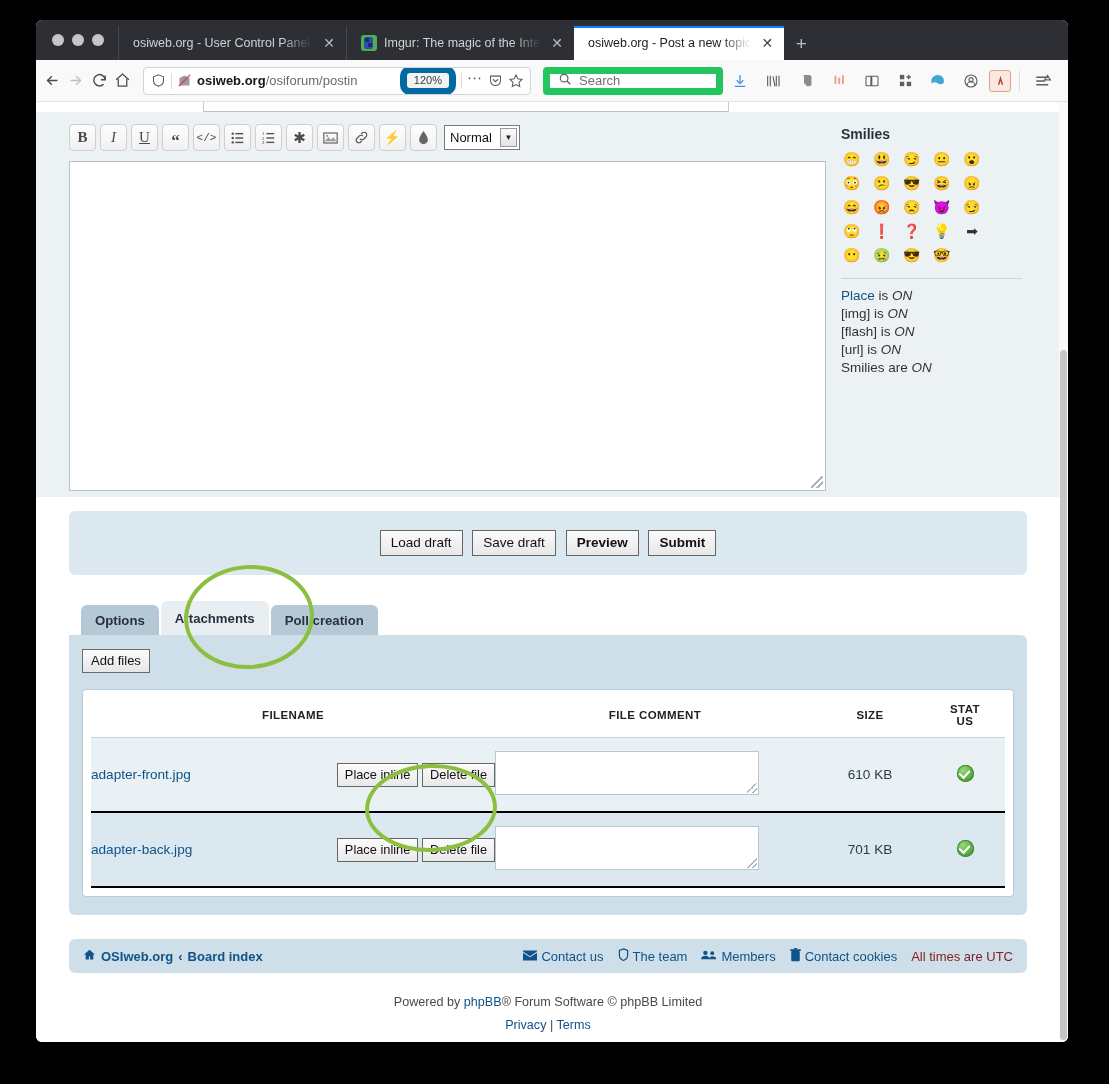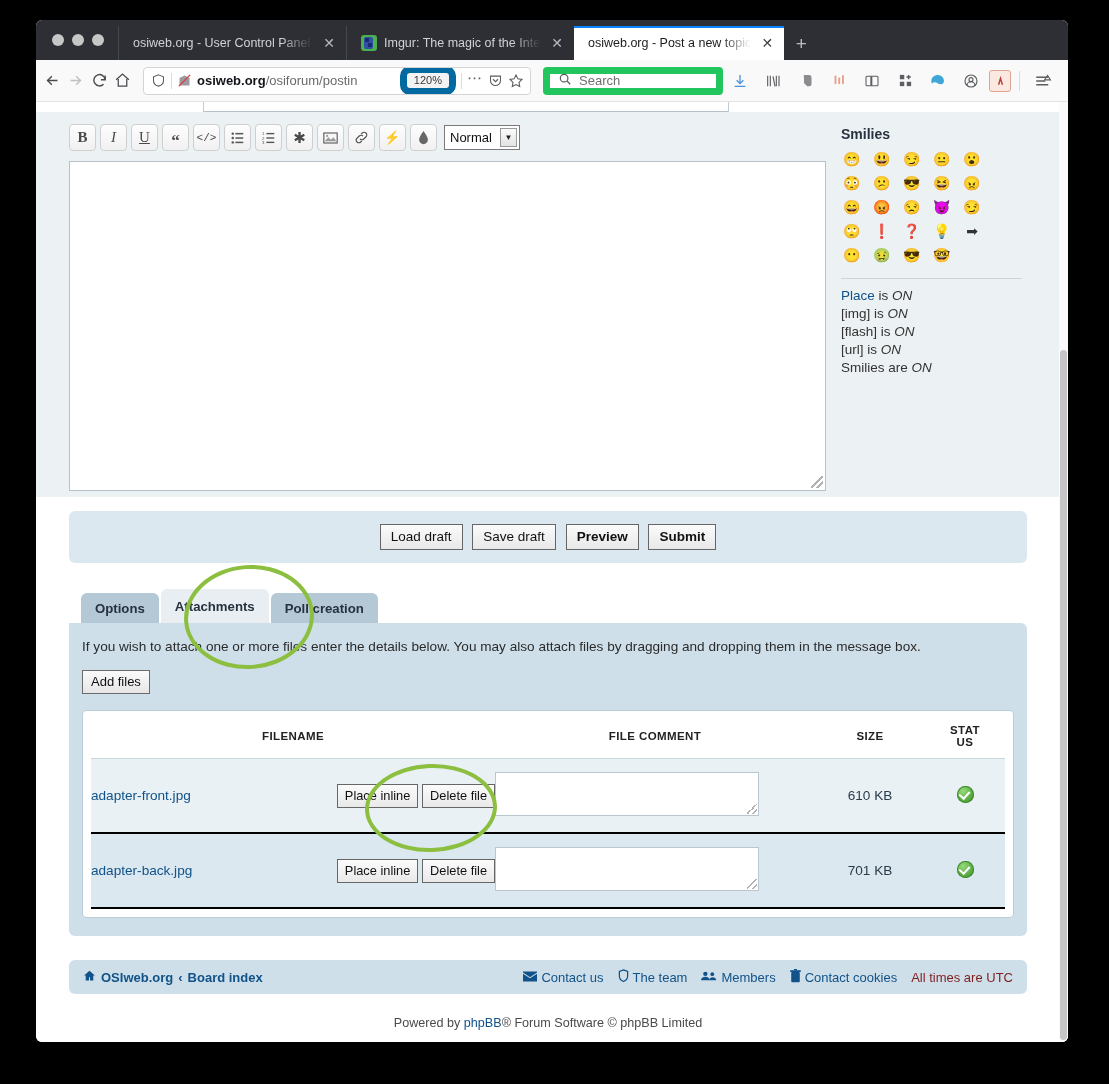--- a/index.html
+++ b/index.html
@@ -292,21 +292,21 @@
   }
   .bbcode-info a { color: #105289; text-decoration: none; }
   .bbcode-info i { font-style: italic; }
 
   
   #actions-panel {
     background: #dce8ef;
     border-radius: 6px;
     width: 958px;
     margin: 14px auto 0;
-    padding: 13px 0;
+    padding: 19px 0;
     text-align: center;
   }
   .form-btn {
     display: inline-block;
     border: 1px solid #666;
     background: linear-gradient(#fbfbfb, #e8e8e8);
     color: #111;
     font-size: 13.5px;
     padding: 4px 10px 5px;
     margin: 0 3px;
@@ -781,21 +781,20 @@
         <span class="form-btn bold">Submit</span>
       </div>
 
       <div id="tabs-row">
         <div class="panel-tab">Options</div>
         <div class="panel-tab active">Attachments</div>
         <div class="panel-tab">Poll creation</div>
       </div>
 
       <div id="attachments-panel">
-        <div id="attachments-desc">If you wish to attach one or more files enter the details below. You may also attach files by dragging and dropping them in the message box.</div>
         <div id="add-files-button">Add files</div>
 
         <div id="attach-table-wrap">
           <table id="attach-table">
             <thead>
               <tr>
                 <th class="col-filename" colspan="2">FILENAME</th>
                 <th class="col-comment">FILE COMMENT</th>
                 <th class="col-size">SIZE</th>
                 <th class="col-status">STAT<br>US</th>

